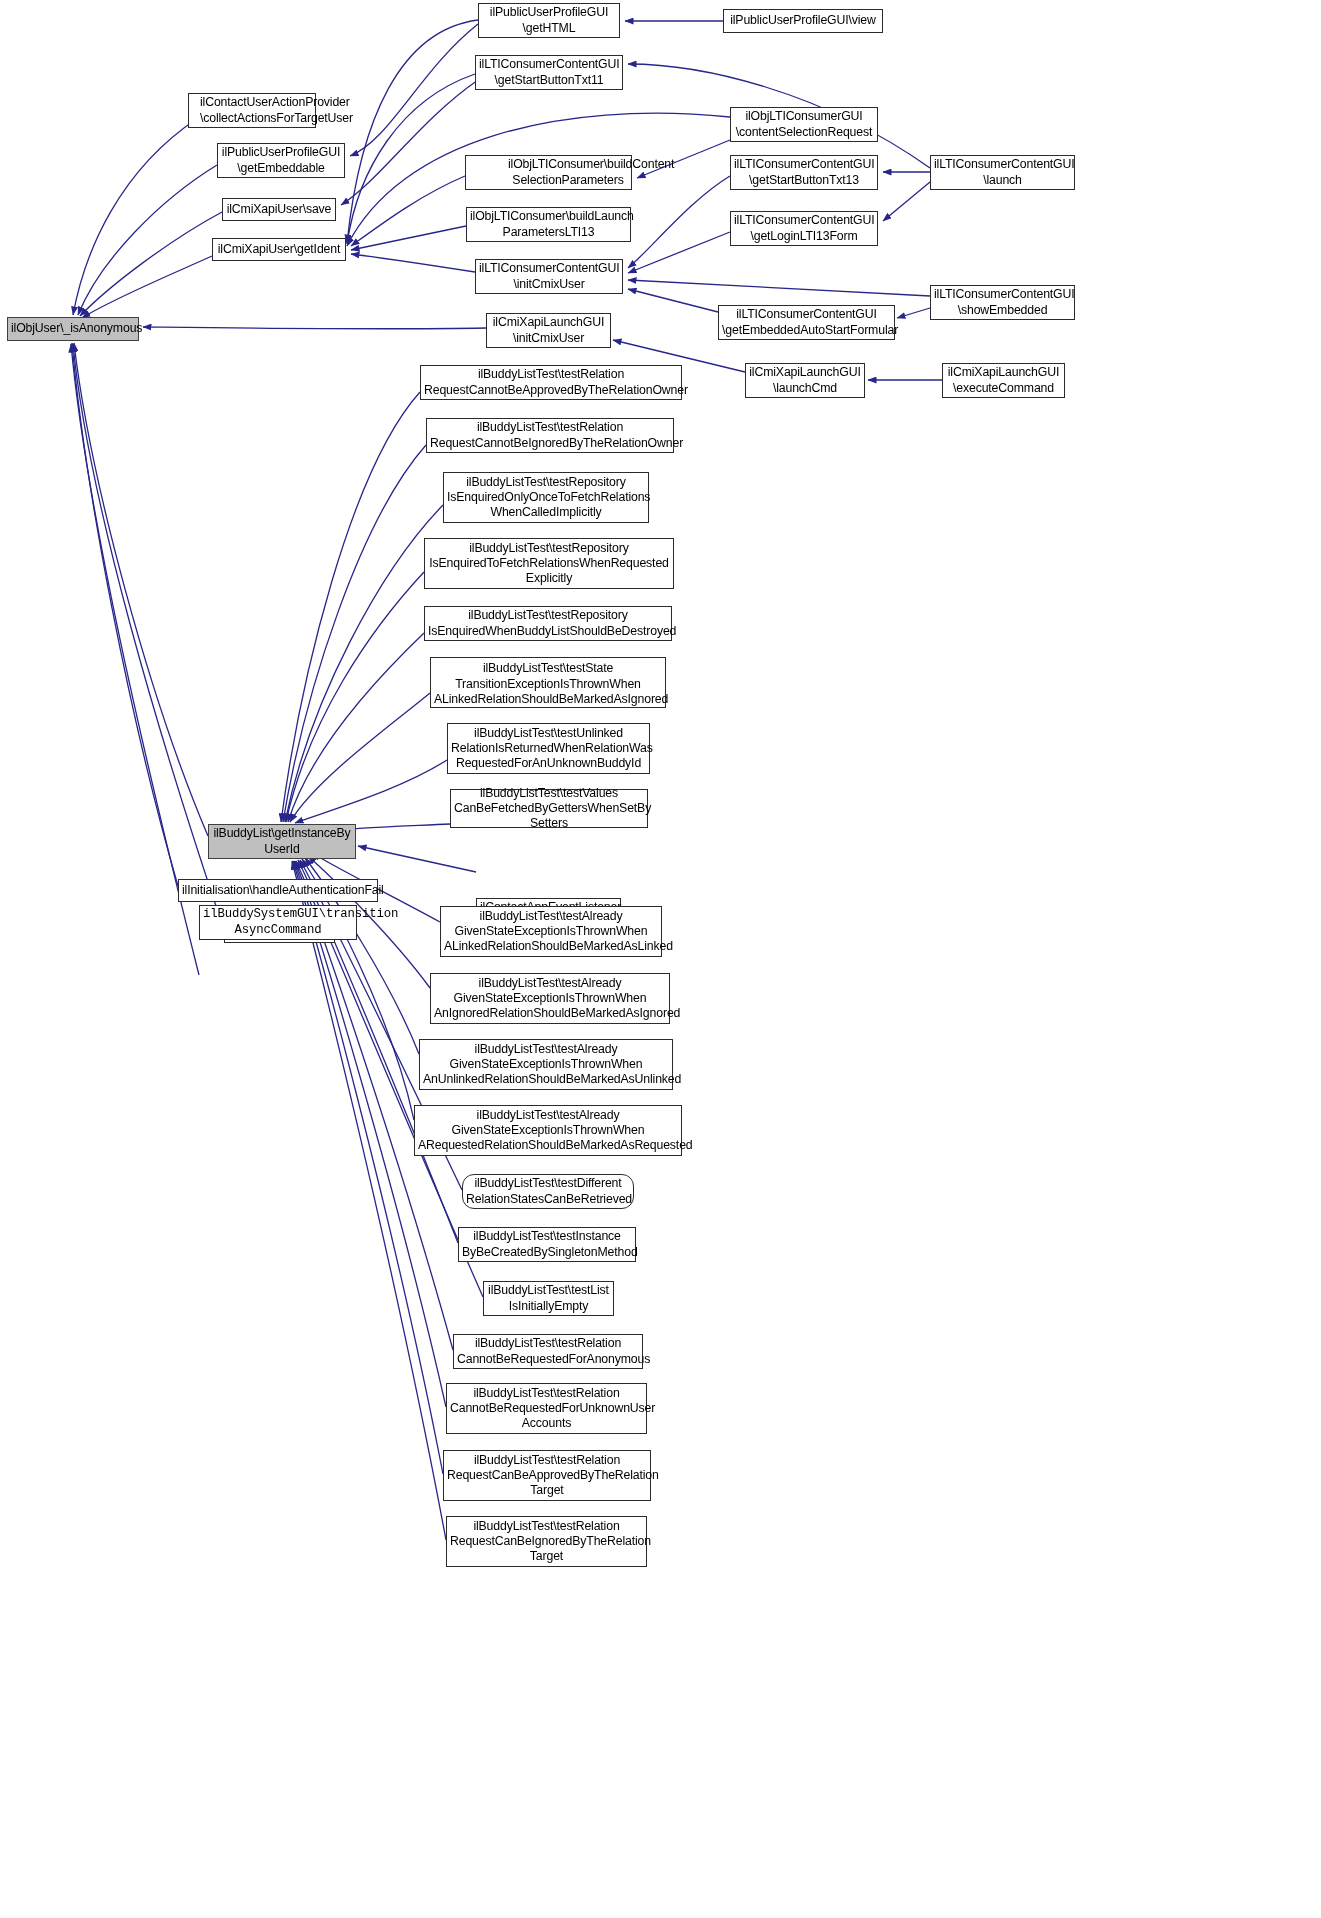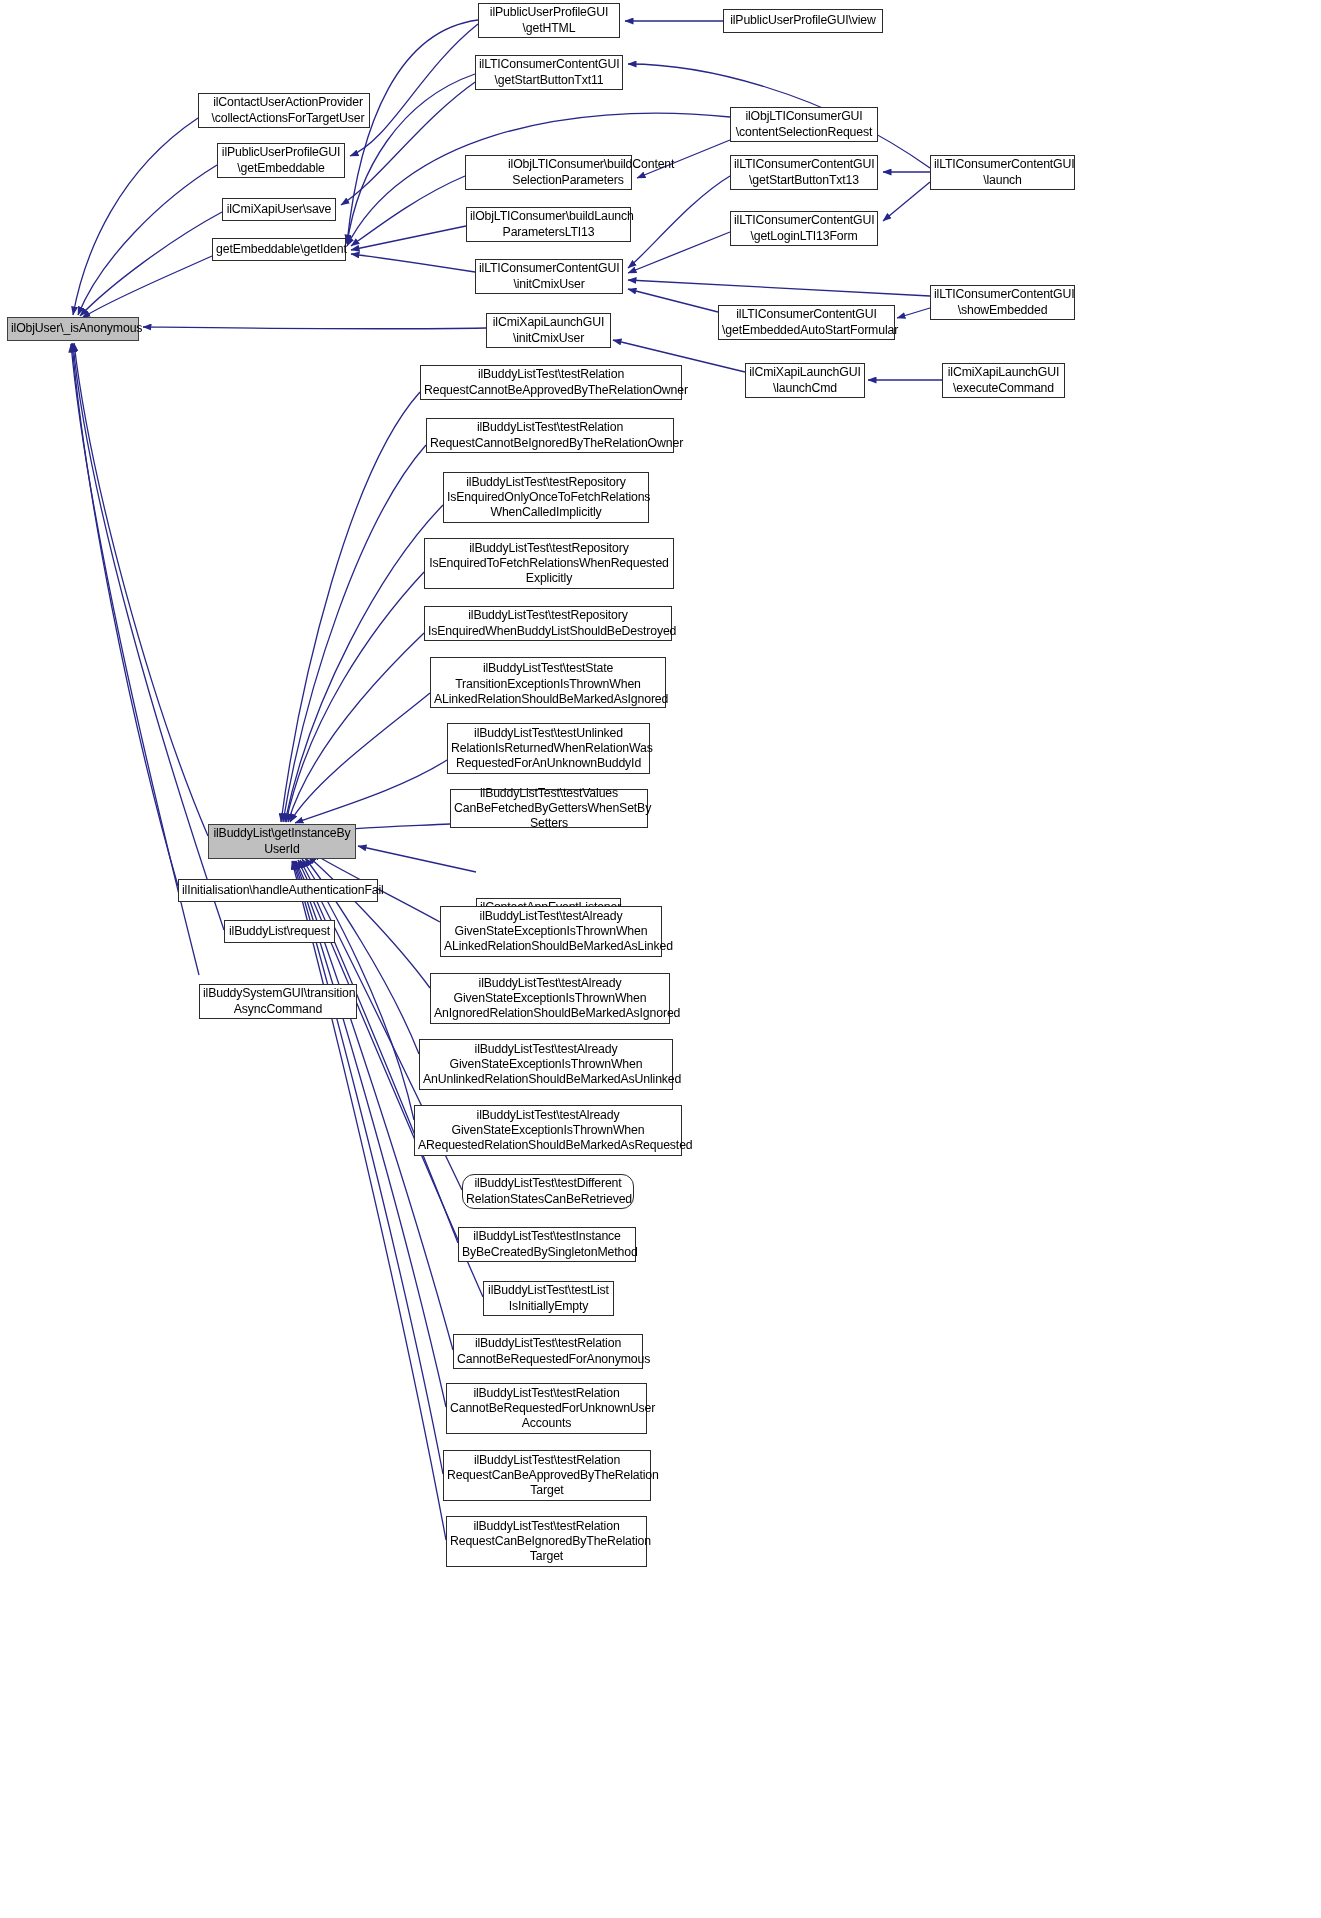--- a/index.html
+++ b/index.html
@@ -117,38 +117,38 @@
         <path d="M 199,975 C 145,760 86,510 71,344" fill="none" stroke="#27268a" stroke-width="1.3" marker-end="url(#arrowhead)"></path>
       </g>
   </svg>
   <div id="node-layer">
       <div class="node root" style="left: 7px; top: 317px; width: 132px; height: 24px;"><span class="lbl">ilObjUser\_isAnonymous</span></div>
       <div class="node" style="left: 478px; top: 3px; width: 142px; height: 35px;"><span class="lbl">ilPublicUserProfileGUI
 \getHTML</span></div>
       <div class="node" style="left: 723px; top: 9px; width: 160px; height: 24px;"><span class="lbl">ilPublicUserProfileGUI\view</span></div>
       <div class="node" style="left: 475px; top: 55px; width: 148px; height: 35px;"><span class="lbl">ilLTIConsumerContentGUI
 \getStartButtonTxt11</span></div>
-      <div class="node" style="left: 198px; top: 93px; width: 172px; height: 35px; padding-left: 8px;"><span class="lbl">ilContactUserActionProvider
+      <div class="node" style="left: 188px; top: 93px; width: 128px; height: 35px; padding-left: 8px;"><span class="lbl">ilContactUserActionProvider
 \collectActionsForTargetUser</span></div>
       <div class="node" style="left: 730px; top: 107px; width: 148px; height: 35px;"><span class="lbl">ilObjLTIConsumerGUI
 \contentSelectionRequest</span></div>
       <div class="node" style="left: 217px; top: 143px; width: 128px; height: 35px;"><span class="lbl">ilPublicUserProfileGUI
 \getEmbeddable</span></div>
       <div class="node" style="left: 465px; top: 155px; width: 167px; height: 35px; padding-left: 39px;"><span class="lbl">ilObjLTIConsumer\buildContent
 SelectionParameters</span></div>
       <div class="node" style="left: 730px; top: 155px; width: 148px; height: 35px;"><span class="lbl">ilLTIConsumerContentGUI
 \getStartButtonTxt13</span></div>
       <div class="node" style="left: 930px; top: 155px; width: 145px; height: 35px;"><span class="lbl">ilLTIConsumerContentGUI
 \launch</span></div>
       <div class="node" style="left: 222px; top: 198px; width: 114px; height: 23px;"><span class="lbl">ilCmiXapiUser\save</span></div>
       <div class="node" style="left: 466px; top: 207px; width: 165px; height: 35px; justify-content: flex-end;"><span class="lbl">ilObjLTIConsumer\buildLaunch
 ParametersLTI13</span></div>
       <div class="node" style="left: 730px; top: 211px; width: 148px; height: 35px;"><span class="lbl">ilLTIConsumerContentGUI
 \getLoginLTI13Form</span></div>
-      <div class="node" style="left: 212px; top: 238px; width: 134px; height: 23px;"><span class="lbl">getEmbeddable\getIdent</span></div>
+      <div class="node" style="left: 212px; top: 238px; width: 134px; height: 23px;"><span class="lbl">ilCmiXapiUser\getIdent</span></div>
       <div class="node" style="left: 475px; top: 259px; width: 148px; height: 35px;"><span class="lbl">ilLTIConsumerContentGUI
 \initCmixUser</span></div>
       <div class="node" style="left: 930px; top: 285px; width: 145px; height: 35px;"><span class="lbl">ilLTIConsumerContentGUI
 \showEmbedded</span></div>
       <div class="node" style="left: 486px; top: 313px; width: 125px; height: 35px;"><span class="lbl">ilCmiXapiLaunchGUI
 \initCmixUser</span></div>
       <div class="node" style="left: 718px; top: 305px; width: 177px; height: 35px;"><span class="lbl">ilLTIConsumerContentGUI
 \getEmbeddedAutoStartFormular</span></div>
       <div class="node" style="left: 745px; top: 363px; width: 120px; height: 35px;"><span class="lbl">ilCmiXapiLaunchGUI
 \launchCmd</span></div>
@@ -203,16 +203,16 @@
 CannotBeRequestedForUnknownUser
 Accounts</span></div>
       <div class="node" style="left: 443px; top: 1450px; width: 208px; height: 51px;"><span class="lbl">ilBuddyListTest\testRelation
 RequestCanBeApprovedByTheRelation
 Target</span></div>
       <div class="node" style="left: 446px; top: 1516px; width: 201px; height: 51px;"><span class="lbl">ilBuddyListTest\testRelation
 RequestCanBeIgnoredByTheRelation
 Target</span></div>
       <div class="node" style="left: 178px; top: 879px; width: 200px; height: 23px;"><span class="lbl">ilInitialisation\handleAuthenticationFail</span></div>
       <div class="node" style="left: 224px; top: 920px; width: 111px; height: 23px;"><span class="lbl">ilBuddyList\request</span></div>
-      <div class="node" style="left: 199px; top: 984px; width: 158px; height: 35px;"><span class="lbl">ilBuddySystemGUI\transition
+      <div class="node" style="left: 199px; top: 905px; width: 158px; height: 35px; font-family: Liberation Mono, monospace;"><span class="lbl">ilBuddySystemGUI\transition
 AsyncCommand</span></div>
     </div>
 </div>
 
 </body></html>

